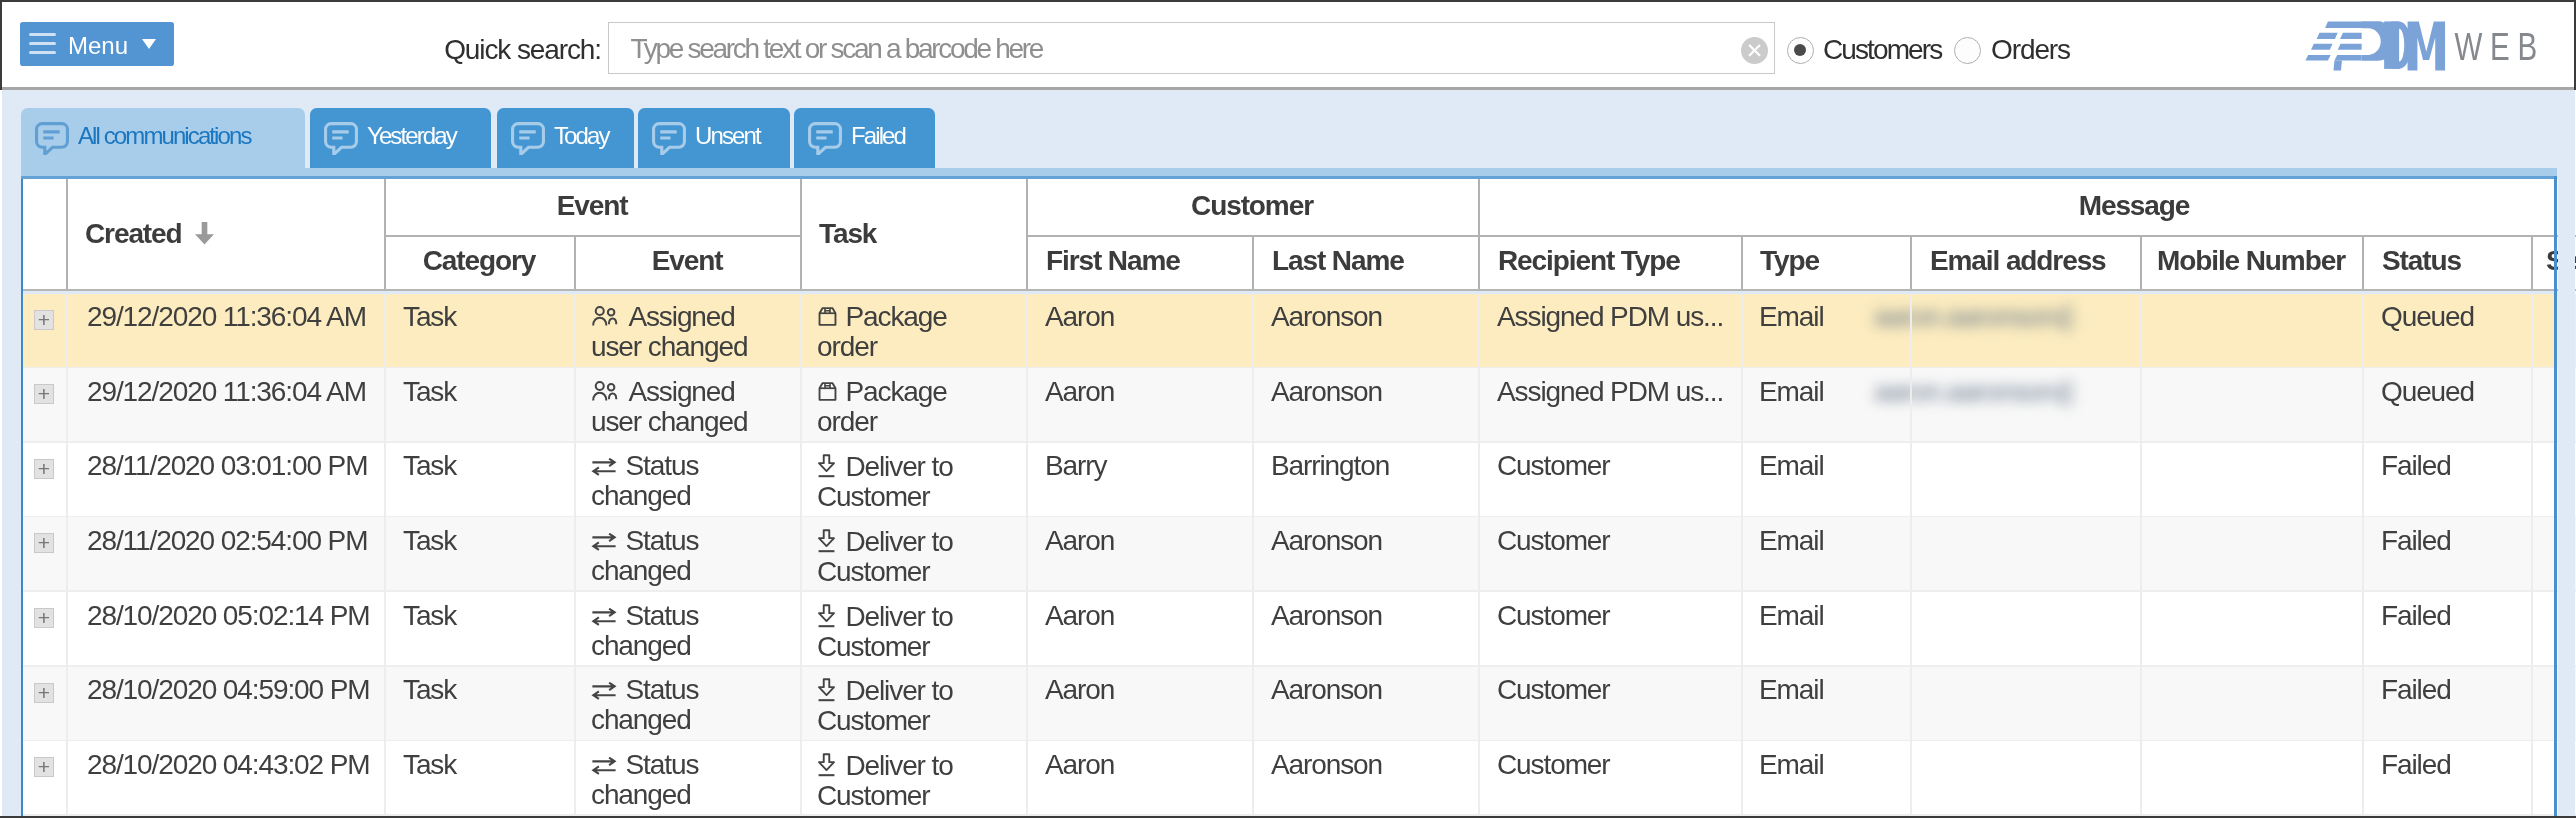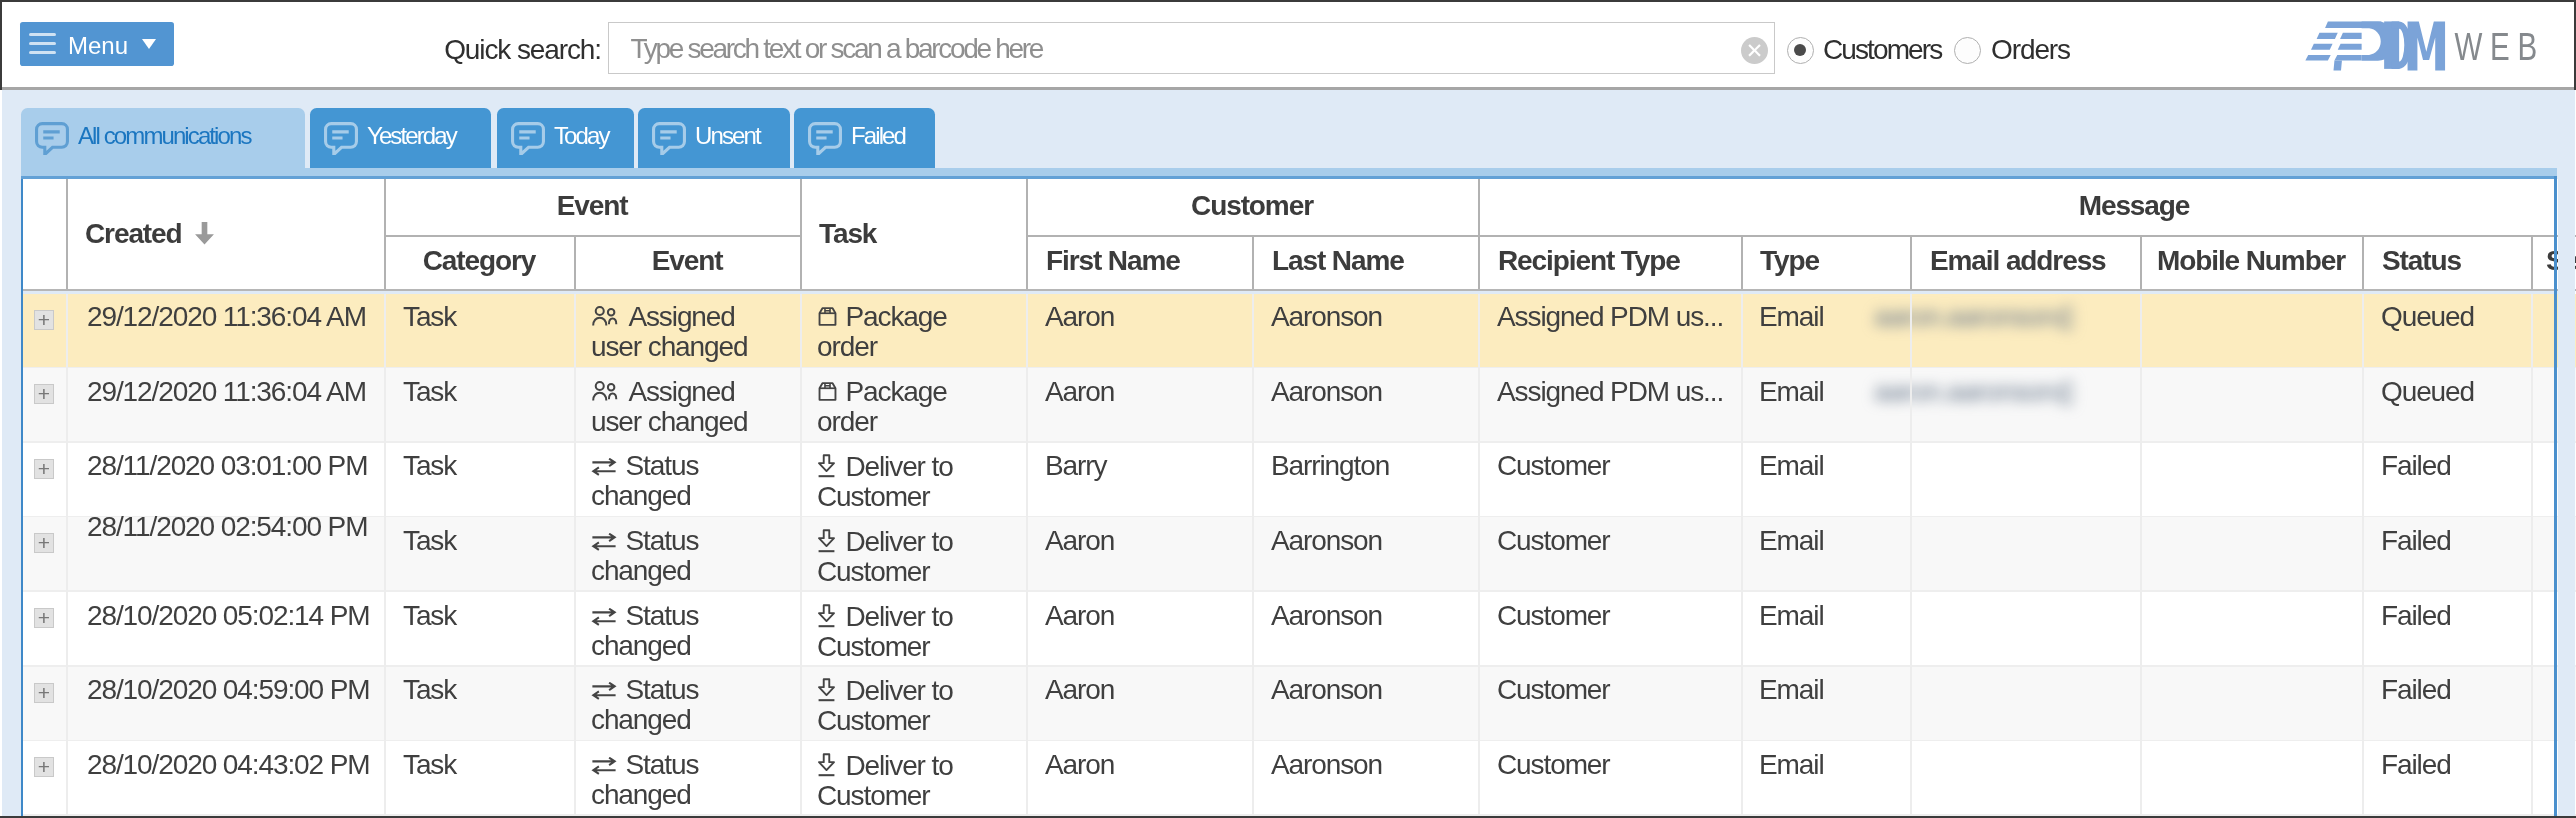--- a/index.html
+++ b/index.html
@@ -190,21 +190,21 @@
 <path d="M8.5 3 h7 v10 h6 l-9.5 10 l-9.5 -10 h6 z" stroke="#444" stroke-width="2.4" stroke-linejoin="round"></path>
 <path d="M2 29.5 h20" stroke="#444" stroke-width="2.6"></path>
     </svg>Deliver to Customer</div>
 <div class="cell" style="left:1045px;top:451px;width:194px">Barry</div>
 <div class="cell" style="left:1271px;top:451px;width:194px">Barrington</div>
 <div class="cell" style="left:1497px;top:451px;width:233px;white-space:nowrap;overflow:hidden">Customer</div>
 <div class="cell" style="left:1759px;top:451px;width:141px">Email</div>
 <div class="cell" style="left:2381px;top:451px;width:151px">Failed</div>
 <div class="row" style="top:517px;height:75px;background:#f8f8f8;border-bottom:2.4px solid #eeeeee"></div>
 <div class="plus" style="left:34px;top:533px">+</div>
-<div class="cell" style="left:87px;top:512px;width:292px">28/11/2020 02:54:00 PM</div>
+<div class="cell" style="left:87px;top:526px;width:292px">28/11/2020 02:54:00 PM</div>
 <div class="cell" style="left:403px;top:526px;width:160px">Task</div>
 <div class="cell" style="left:591px;top:526px;width:196px"><svg width="26" height="18" viewBox="0 0 28 19" fill="none" style="vertical-align:-0.9px;margin-right:8.5px">
 <path d="M1.5 4.5 H25 M19.5 0.5 L25.5 4.5 L19.5 8.5" stroke="#444" stroke-width="2.2"></path>
 <path d="M26.5 14 H3 M8.5 10 L2.5 14 L8.5 18" stroke="#444" stroke-width="2.2"></path>
     </svg>Status changed</div>
 <div class="cell" style="left:817px;top:526px;width:196px"><svg width="19" height="29" viewBox="0 0 24 32" fill="none" style="vertical-align:-3.8px;margin-right:9.4px">
 <path d="M8.5 3 h7 v10 h6 l-9.5 10 l-9.5 -10 h6 z" stroke="#444" stroke-width="2.4" stroke-linejoin="round"></path>
 <path d="M2 29.5 h20" stroke="#444" stroke-width="2.6"></path>
     </svg>Deliver to Customer</div>
 <div class="cell" style="left:1045px;top:526px;width:194px">Aaron</div>

